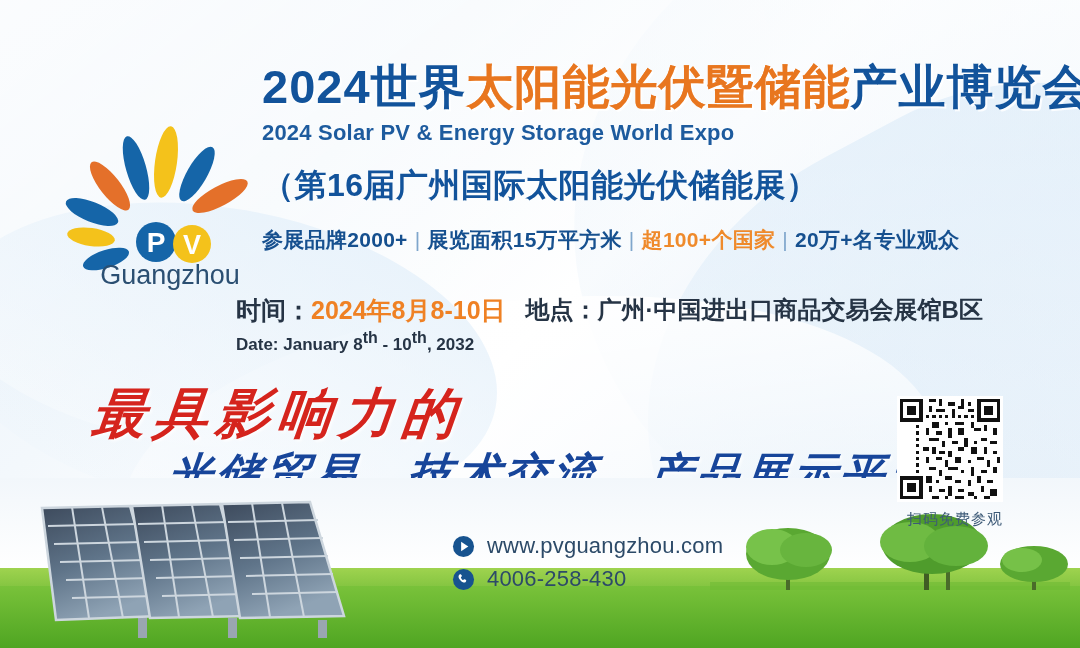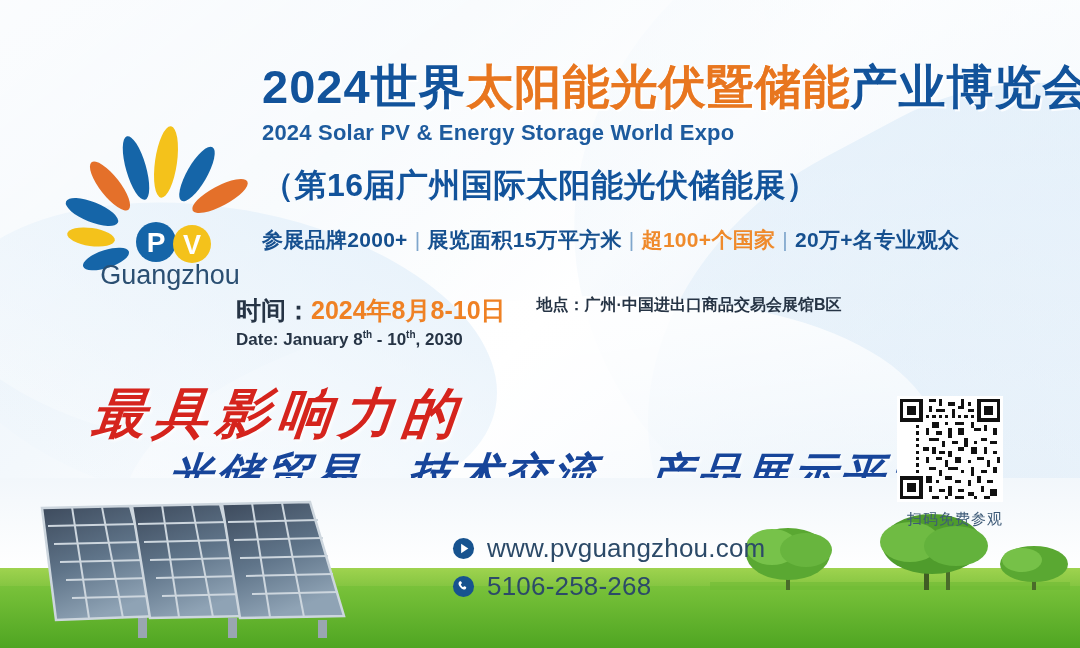--- a/index.html
+++ b/index.html
@@ -57,27 +57,27 @@
     white-space:nowrap;
   }
   .stats{
     margin-top:18px;font-size:21px;font-weight:bold;white-space:nowrap;letter-spacing:.3px;
   }
   .stats .s-blue{color:#16508f;}
   .stats .s-orange{color:#ef8a2b;}
   .stats .sep{color:#7fa6cc;padding:0 7px;font-weight:normal;}
 
   
-  .datevenue{position:absolute;left:236px;top:296px;width:830px;display:flex;gap:31px;}
+  .datevenue{position:absolute;left:236px;top:296px;width:830px;display:flex;gap:20px;}
   .dv-col{display:flex;flex-direction:column;}
   .dv-cn{font-size:25px;font-weight:bold;color:#263445;white-space:nowrap;line-height:1.18;}
   .dv-cn .num{color:#ef8124;}
   .dv-en{font-size:17px;font-weight:bold;color:#263445;white-space:nowrap;margin-top:3px;}
-  .dv-en sup{font-size:10px;}
-  .dv-col.venue .dv-cn{font-size:16px;}
+  .dv-en sup{font-size:16px;}
+  .dv-col.venue .dv-cn{font-size:24px;}
   .dv-col.venue .dv-en{font-size:14px;}
 
   
   .slogan1{
     position:absolute;left:92px;top:378px;
     font-family:"DejaVu Serif","Liberation Serif",serif;
     font-size:54px;font-weight:bold;font-style:italic;color:#d5241d;
     letter-spacing:8px;white-space:nowrap;
     text-shadow:2px 2px 3px rgba(255,255,255,.8);
     transform:skewX(-6deg);
@@ -88,21 +88,21 @@
     font-size:44px;font-weight:bold;font-style:italic;color:#17459a;
     letter-spacing:4px;white-space:nowrap;
     text-shadow:2px 2px 3px rgba(255,255,255,.8);
     transform:skewX(-6deg);
   }
 
   
   .contact{position:absolute;left:452px;top:533px;display:flex;flex-direction:column;gap:7px;}
   .crow{display:flex;align-items:center;gap:12px;}
   .crow .ico{width:23px;height:23px;flex:0 0 23px;}
-  .crow .txt{font-size:26px;color:#2c4a68;letter-spacing:.2px;white-space:nowrap;text-align:center;}
+  .crow .txt{font-size:22px;color:#2c4a68;letter-spacing:.2px;white-space:nowrap;text-align:center;}
 
   
   .qr-wrap{position:absolute;left:897px;top:396px;width:106px;text-align:right;}
   .qr{width:106px;height:106px;background:#fff;padding:0;display:block;}
   .qr-cap{margin-top:8px;font-size:15px;color:#3d5a77;letter-spacing:1px;white-space:nowrap;}
 
   
   .scenery{position:absolute;left:0;bottom:0;width:1080px;height:170px;overflow:hidden;}
   .sky{position:absolute;inset:0;background:linear-gradient(180deg,#f2f7fb 0%,#ffffff 55%,#fdfefe 100%);}
   .grass-far{position:absolute;left:0;bottom:44px;width:1080px;height:36px;
@@ -156,21 +156,21 @@
     <div class="sub-cn">（第16届广州国际太阳能光伏储能展）</div>
 
     <div class="stats">
       <span class="s-blue">参展品牌2000+</span><span class="sep">|</span><span class="s-blue">展览面积15万平方米</span><span class="sep">|</span><span class="s-orange">超100+个国家</span><span class="sep">|</span><span class="s-blue">20万+名专业观众</span>
     </div>
   </div>
 
   <div class="datevenue">
     <div class="dv-col date">
       <div class="dv-cn"><span>时间：</span><span class="num">2024年8月8-10日</span></div>
-      <div class="dv-en"><span>Date: January 8</span><sup>th</sup><span> - 10</span><sup>th</sup><span>, 2030</span></div>
+      <div class="dv-en"><span>Date: January 8</span><sup>th</sup><span> - 10</span><sup>th</sup><span>, 2032</span></div>
     </div>
     <div class="dv-col venue">
       <div class="dv-cn"><span>地点：</span><span>广州·中国进出口商品交易会展馆B区</span></div>
     </div>
   </div>
 
   <div class="slogan1">最具影响力的</div>
   <div class="slogan2">光储贸易、技术交流、产品展示平台！</div>
 
   <div class="scenery">
@@ -253,21 +253,21 @@
         <circle cx="12" cy="12" r="11" fill="#17538f"></circle>
         <polygon points="9.5,7 17,12 9.5,17" fill="#ffffff"></polygon>
       </svg>
       <span class="txt">www.pvguangzhou.com</span>
     </div>
     <div class="crow">
       <svg class="ico" viewBox="0 0 24 24" xmlns="http://www.w3.org/2000/svg">
         <circle cx="12" cy="12" r="11" fill="#17538f"></circle>
         <path d="M8.5 6.5c1 0 1.4.6 1.7 1.4.3.8-.3 1.2-.7 1.6-.3.3-.2.8.4 1.7.6.9 1.2 1.3 1.6 1.3.4 0 .7-.6 1.2-.8.6-.2 1.3.2 1.9.9.5.6.3 1.3-.3 1.9-.7.7-1.7.9-2.9.4-1.6-.6-3-2-3.9-3.6-.8-1.5-.9-2.8-.3-3.7.3-.6.8-1.1 1.3-1.1z" fill="#ffffff"></path>
       </svg>
-      <span class="txt">5106-258-268</span>
+      <span class="txt">4006-258-430</span>
     </div>
   </div>
 
   <div class="qr-wrap">
     <svg class="qr" viewBox="0 0 33 33" shape-rendering="crispEdges" xmlns="http://www.w3.org/2000/svg">
       <rect width="33" height="33" fill="#ffffff"></rect>
       <g fill="#111111">
 
         <rect x="1" y="1" width="7" height="1"></rect>
           <rect x="1" y="7" width="7" height="1"></rect>

